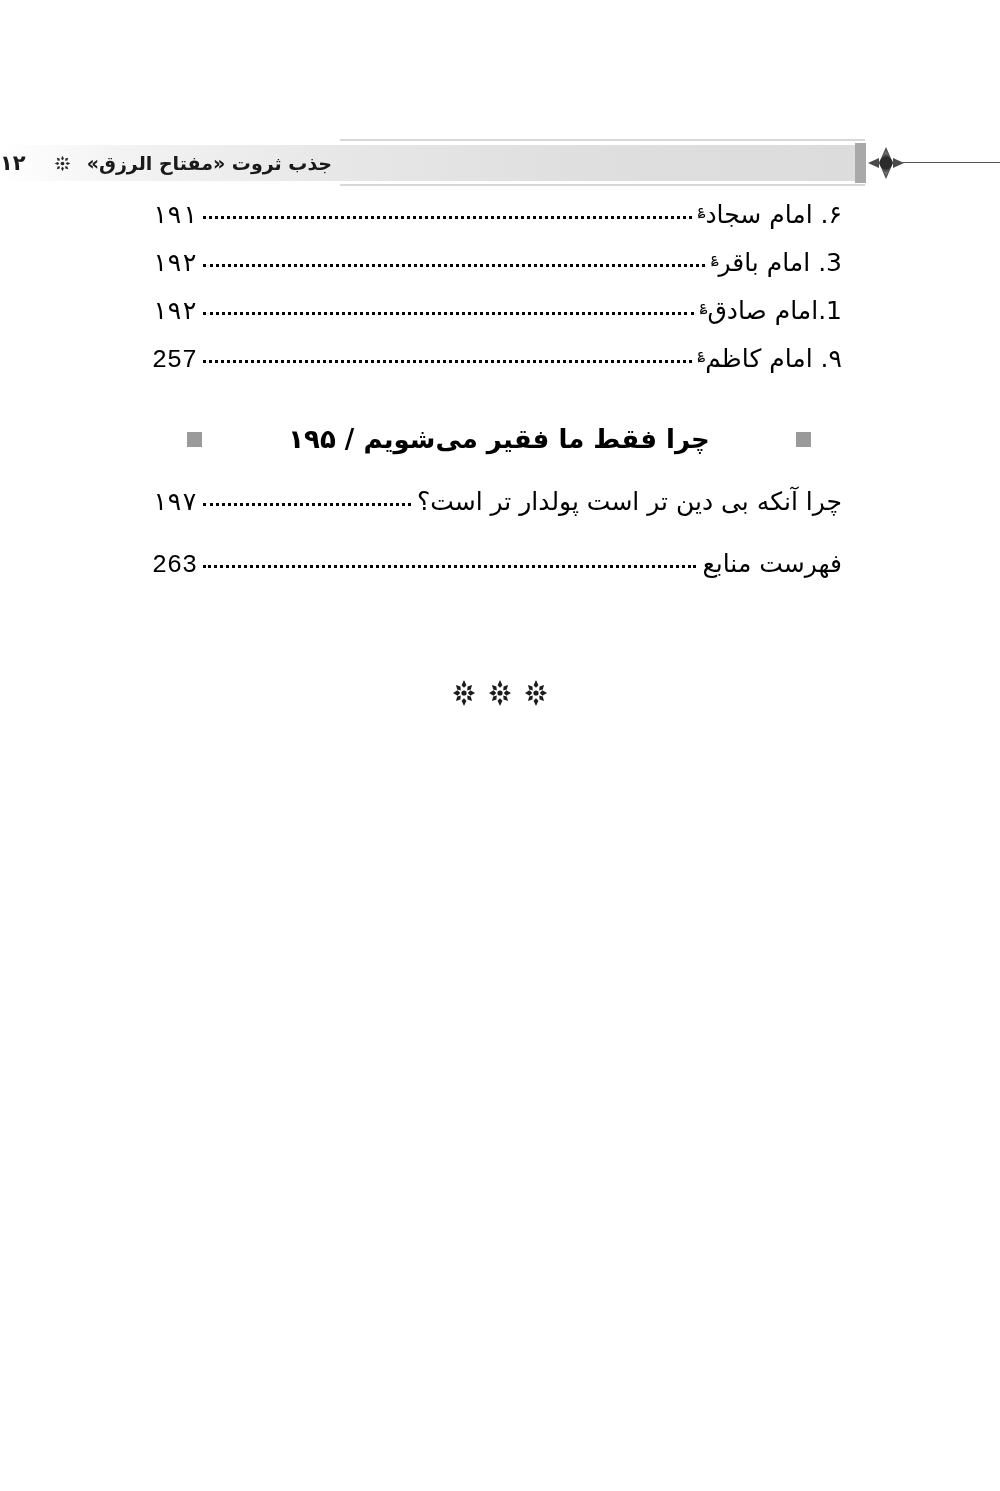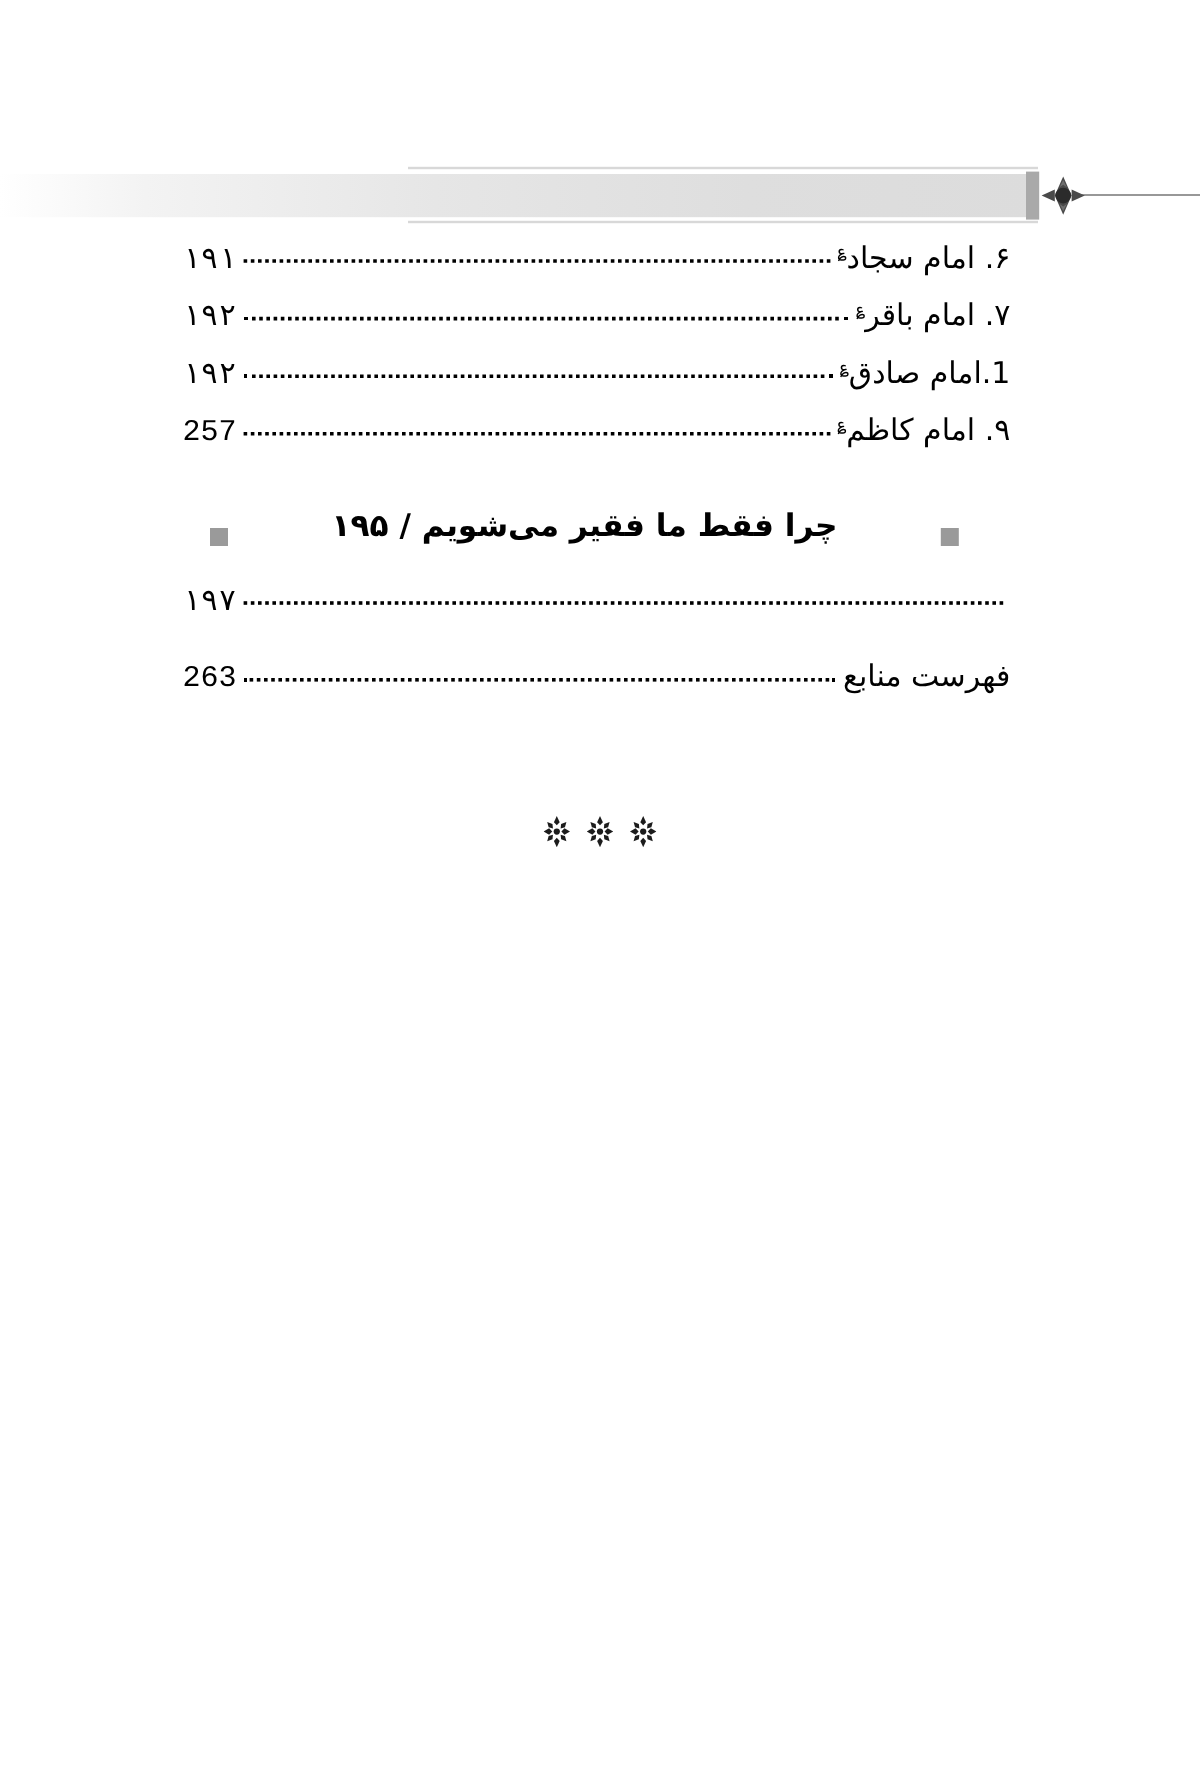--- a/index.html
+++ b/index.html
@@ -142,24 +142,24 @@
     flex: 0 0 auto;
     white-space: nowrap;
     line-height: 1.2;
     font-family: Liberation Mono, monospace;
   }
 
   
   .chapter-head {
     position: absolute;
     top: 424px;
-    right: 168px;
+    right: 156px;
     width: 690px;
     display: flex;
-    align-items: flex-end;
+    align-items: center;
     justify-content: center;
     direction: rtl;
     gap: 0;
   }
   .chapter-square {
     width: 15px;
     height: 15px;
     background: #9a9a9a;
     flex: 0 0 auto;
   }
@@ -195,20 +195,41 @@
   .bottom-ornaments svg { display: block; }
 </style>
 </head>
 <body>
 
 <div class="header-zone">
   <div class="header-rule top"></div>
   <div class="header-bar"></div>
   <div class="header-rule bot"></div>
 
+  <div class="header-inner">
+    <span class="hdr-pagenum">۱۲</span>
+
+    <span class="hdr-flower">
+      <svg width="17" height="17" viewBox="0 0 20 20" aria-hidden="true">
+        <g fill="#2a2a2a">
+          <circle cx="10" cy="10" r="2.2"></circle>
+          <path d="M10 0.8 L11.7 4.3 L10 6.2 L8.3 4.3 Z"></path>
+          <path d="M10 19.2 L8.3 15.7 L10 13.8 L11.7 15.7 Z"></path>
+          <path d="M0.8 10 L4.3 8.3 L6.2 10 L4.3 11.7 Z"></path>
+          <path d="M19.2 10 L15.7 11.7 L13.8 10 L15.7 8.3 Z"></path>
+          <path d="M3.3 3.3 L6.6 4.2 L6.9 6.9 L4.2 6.6 Z"></path>
+          <path d="M16.7 3.3 L15.8 6.6 L13.1 6.9 L13.4 4.2 Z"></path>
+          <path d="M3.3 16.7 L4.2 13.4 L6.9 13.1 L6.6 15.8 Z"></path>
+          <path d="M16.7 16.7 L13.4 15.8 L13.1 13.1 L15.8 13.4 Z"></path>
+        </g>
+      </svg>
+    </span>
+
+    <span class="hdr-title">جذب ثروت «مفتاح الرزق»</span>
+  </div>
 
   <div class="header-tab"></div>
 
   <div class="header-diamond">
     <svg width="40" height="38" viewBox="0 0 40 38" aria-hidden="true">
       <g fill="#4a4a4a">
         <path d="M20 3 L27 19 L20 35 L13 19 Z"></path>
         <path d="M2 19 L13 14 L13 24 Z"></path>
         <path d="M38 19 L27 14 L27 24 Z"></path>
         <circle cx="20" cy="19" r="6.5" fill="#2b2b2b"></circle>
@@ -222,21 +243,21 @@
 
 <div class="toc">
 
   <div class="toc-row">
     <span class="toc-label"><span>۶. امام سجاد</span><span class="honorific">؏</span></span>
     <span class="toc-dots"></span>
     <span class="toc-page">۱۹۱</span>
   </div>
 
   <div class="toc-row">
-    <span class="toc-label"><span>۷. امام باقر</span><span class="honorific">؏</span></span>
+    <span class="toc-label"><span>3. امام باقر</span><span class="honorific">؏</span></span>
     <span class="toc-dots"></span>
     <span class="toc-page">۱۹۲</span>
   </div>
 
   <div class="toc-row">
     <span class="toc-label"><span>1.امام صادق</span><span class="honorific">؏</span></span>
     <span class="toc-dots"></span>
     <span class="toc-page">۱۹۲</span>
   </div>
 
@@ -250,20 +271,21 @@
 
 <div class="chapter-head">
   <span class="chapter-square"></span>
   <span class="chapter-title">چرا فقط ما فقیر می‌شویم / ۱۹۵</span>
   <span class="chapter-square"></span>
 </div>
 
 <div class="toc-lower">
 
   <div class="toc-row">
+    <span class="toc-label">چرا آنکه بی دین تر است پولدار تر است؟</span>
     <span class="toc-dots"></span>
     <span class="toc-page">۱۹۷</span>
   </div>
 
   <div class="toc-row">
     <span class="toc-label">فهرست منابع</span>
     <span class="toc-dots"></span>
     <span class="toc-page">263</span>
   </div>
 

